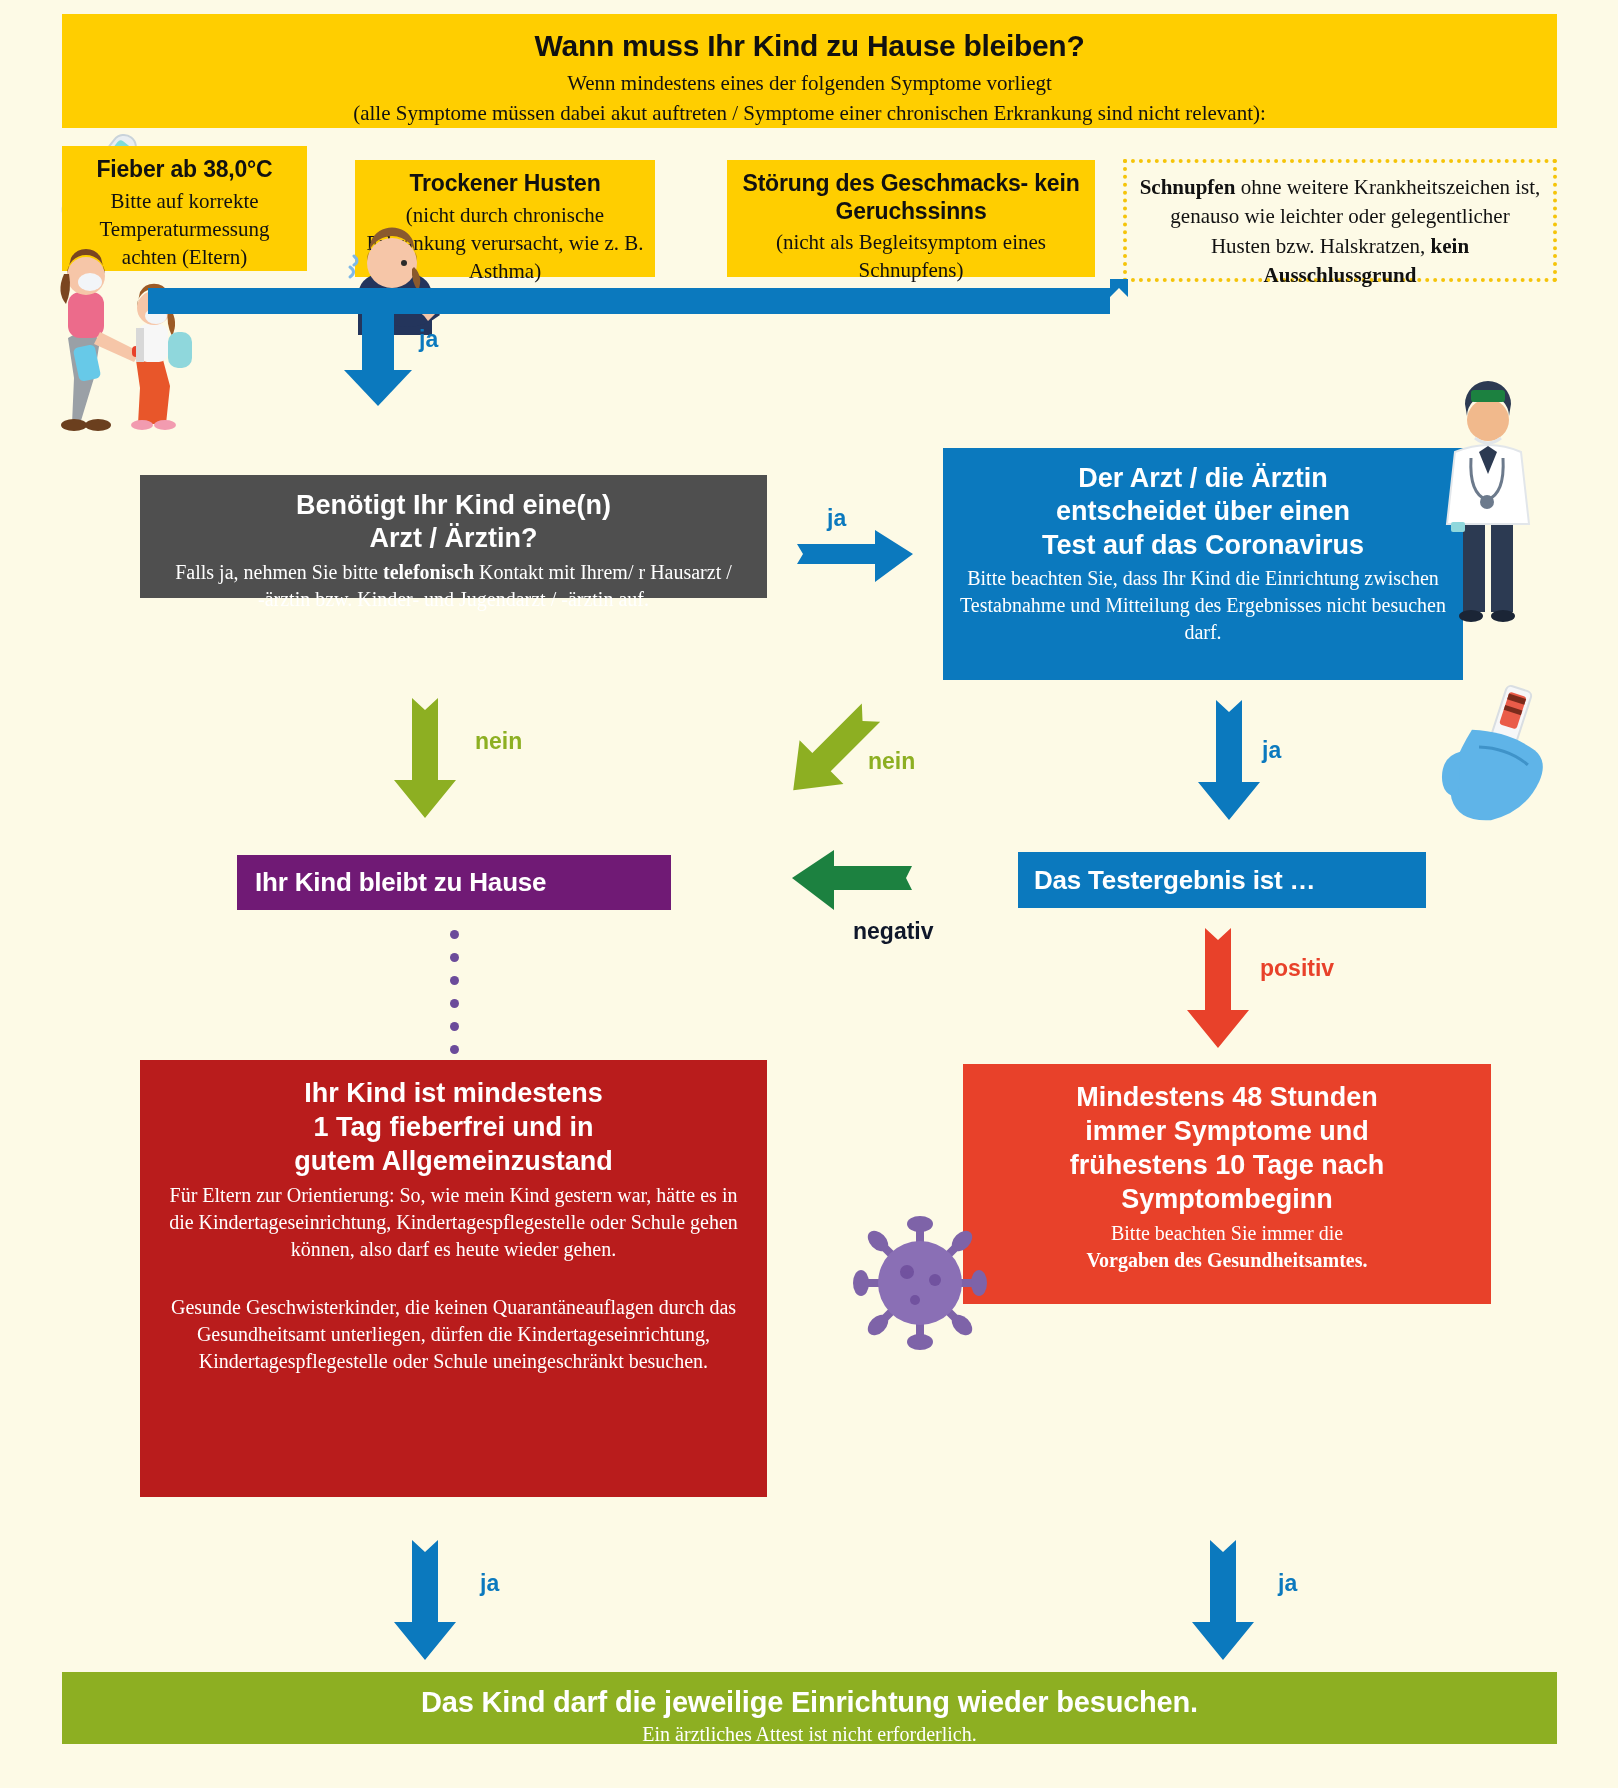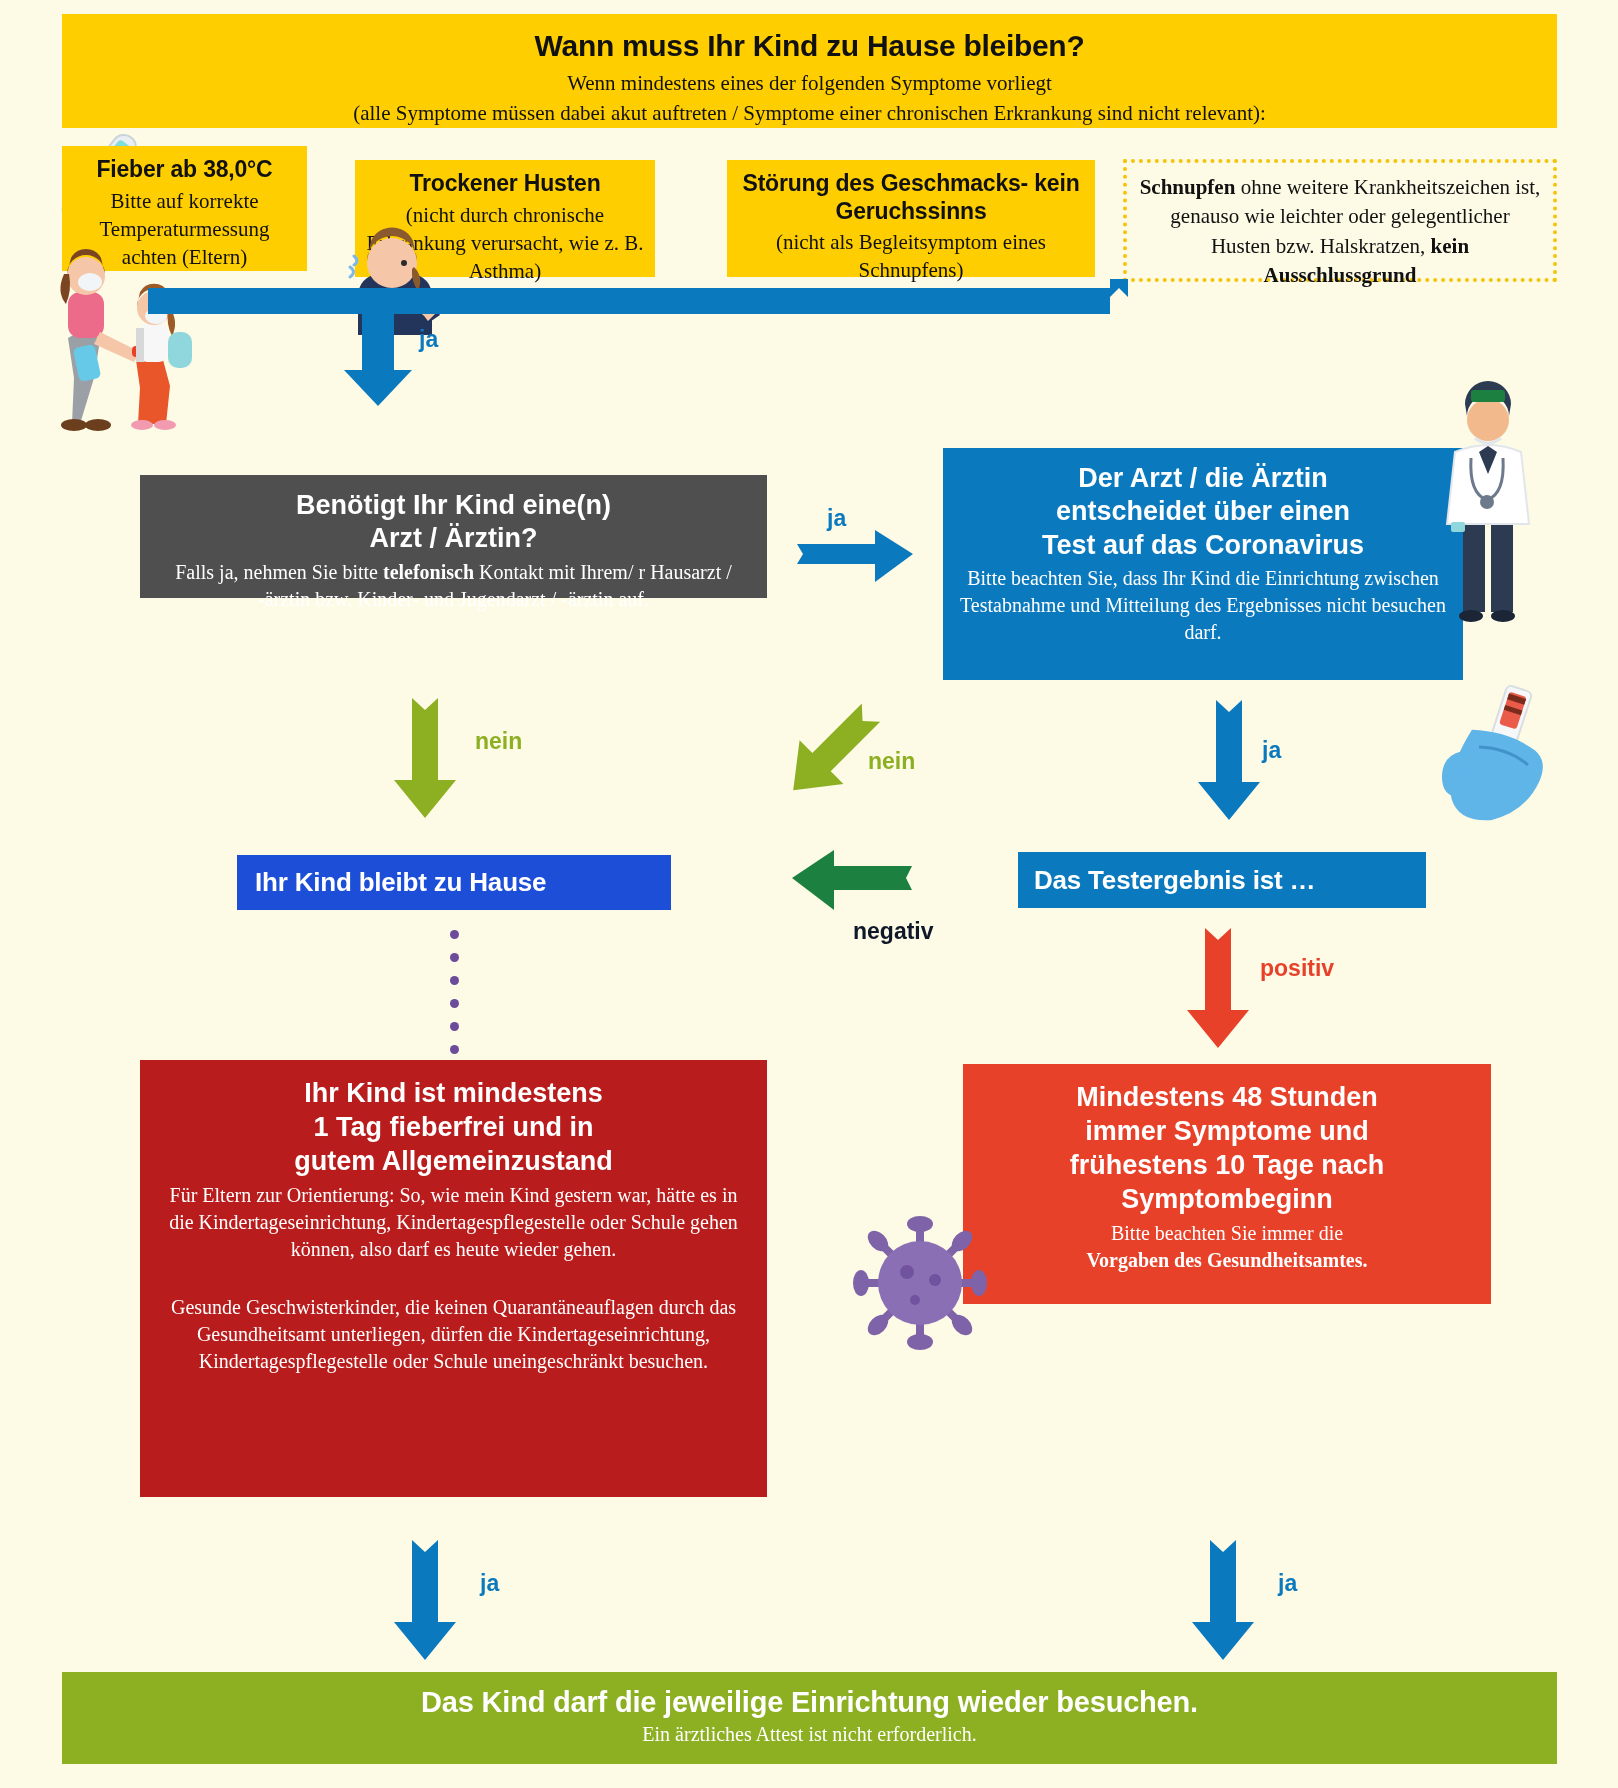--- a/index.html
+++ b/index.html
@@ -41,21 +41,21 @@
   .grey .h{font-size:27px;font-weight:bold;line-height:1.22;}
   .grey .b{font-family:"Liberation Serif",serif;font-size:20px;line-height:1.34;margin-top:4px;}
 
   .blue{background:#0B79BE;color:#fff;text-align:center;padding:14px 16px 12px;}
   .blue .h{font-size:27px;font-weight:bold;line-height:1.24;}
   .blue .b{font-family:"Liberation Serif",serif;font-size:20px;line-height:1.34;margin-top:3px;}
 
   .bluebar{background:#0B79BE;color:#fff;display:flex;align-items:center;padding:0 16px;}
   .bluebar .h{font-size:26px;font-weight:bold;letter-spacing:-0.2px;}
 
-  .purplebar{background:#1d4ed8;color:#fff;display:flex;align-items:center;padding:0 18px;}
+  .purplebar{background:#701a75;color:#fff;display:flex;align-items:center;padding:0 18px;}
   .purplebar .h{font-size:26px;font-weight:bold;letter-spacing:-0.2px;}
 
   .purple{background:#b91c1c;color:#fff;text-align:center;padding:16px 16px 14px;}
   .purple .h{font-size:27px;font-weight:bold;line-height:1.26;}
   .purple .b{font-family:"Liberation Serif",serif;font-size:20px;line-height:1.36;margin-top:4px;}
 
   .red{background:#E8412A;color:#fff;text-align:center;padding:16px 14px 12px;}
   .red .h{font-size:27px;font-weight:bold;line-height:1.26;}
   .red .b{font-family:"Liberation Serif",serif;font-size:20px;line-height:1.34;margin-top:4px;}
   .red .b b{font-weight:bold;}
@@ -338,18 +338,18 @@
   </div>
   <div class="alabel lbl-blue" style="left:480px;top:1570px;">ja</div>
 
   <div class="svgwrap" style="left:1192px;top:1540px;">
     <svg width="80" height="122" viewBox="0 0 80 122">
       <polygon points="18,0 31,12 44,0 44,82 62,82 31,120 0,82 18,82" fill="#0B79BE"></polygon>
     </svg>
   </div>
   <div class="alabel lbl-blue" style="left:1278px;top:1570px;">ja</div>
 
-  <div class="box green" style="left:62px;top:1672px;width:1495px;height:92px;">
+  <div class="box green" style="left:62px;top:1672px;width:1495px;height:72px;">
     <div class="h">Das Kind darf die jeweilige Einrichtung wieder besuchen.</div>
     <div class="b">Ein ärztliches Attest ist nicht erforderlich.</div>
   </div>
 
 </div>
 
 </body></html>

